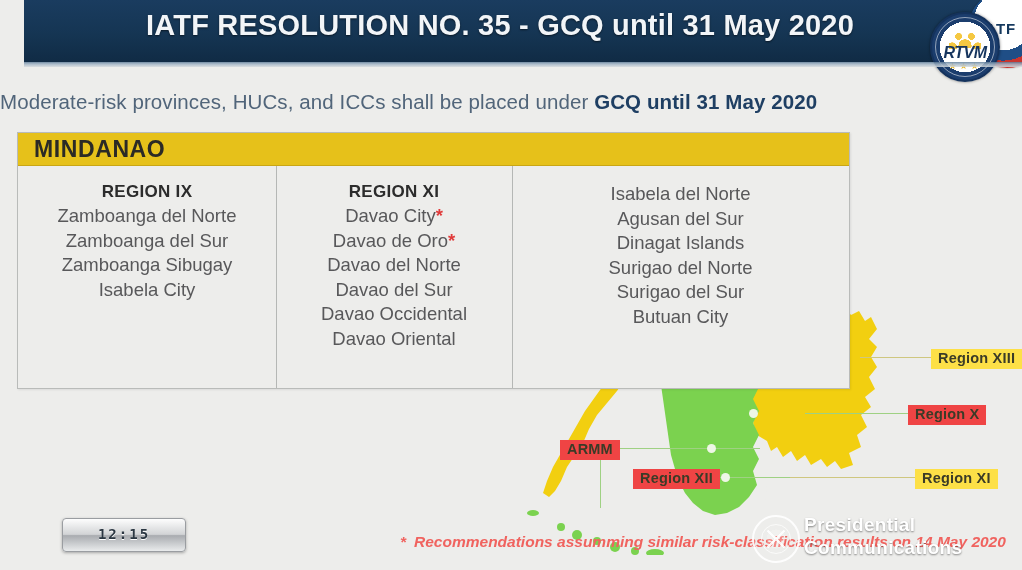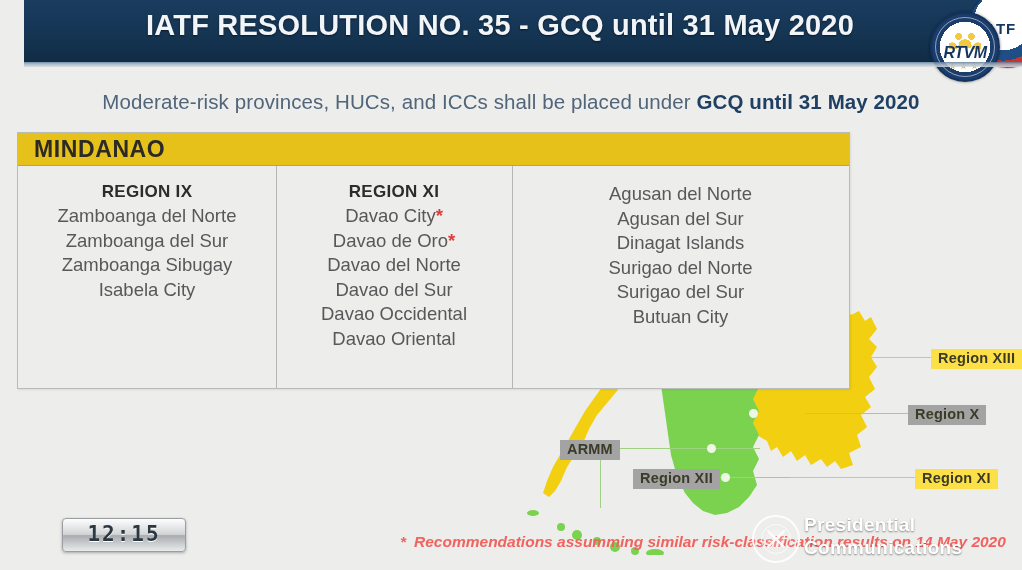--- a/index.html
+++ b/index.html
@@ -62,21 +62,21 @@
     position:absolute;left:0;top:30px;width:100%;text-align:center;
     font-size:16px;font-weight:bold;color:#16355e;letter-spacing:-.5px;
     font-style:italic;
   }
   #rtvm-logo .rtvm-stars{
     position:absolute;left:0;top:47px;width:100%;text-align:center;
     font-size:9px;color:#e8b930;letter-spacing:3px;
   }
   
   #subtitle{
-    position:absolute;left:0;top:90px;width:1022px;text-align:center;
+    position:absolute;left:0;top:90px;width:1022px;
     font-size:20.5px;color:#51657a;letter-spacing:.1px;white-space:nowrap;
   }
   #subtitle b{color:#1f3f63;font-weight:bold;}
   
   #region-table{
     position:absolute;left:17px;top:132px;width:833px;height:257px;
     background:#ededeb;border:1px solid #b9bbb9;box-sizing:border-box;
     box-shadow:1px 1px 2px rgba(0,0,0,.08);
   }
   #table-header{
@@ -107,42 +107,42 @@
   .tcol .row .ast{color:#e03b3b;font-weight:bold;}
   
   #map-wrap{position:absolute;left:505px;top:255px;width:517px;height:300px;}
   #map-svg{position:absolute;left:0;top:0;}
   .maplabel{
     position:absolute;font-size:14.5px;font-weight:bold;color:#3b3b27;
     padding:2px 7px 3px 7px;white-space:nowrap;line-height:15px;
     letter-spacing:.2px;
   }
   .maplabel.yellow{background:#fde047;}
-  .maplabel.green{background:#a3a3a3;}
+  .maplabel.green{background:#ef4444;}
   .leader{position:absolute;height:1px;}
   .leader.yellow{background:#cfc77f;}
   .leader.green{background:#9fd183;}
   .leaderv{position:absolute;width:1px;}
   .leaderv.green{background:#9fd183;}
   .dot{position:absolute;width:9px;height:9px;border-radius:50%;background:#eef6e6;}
   
   #footnote{
     position:absolute;left:400px;top:533px;width:622px;
     font-size:15.5px;font-style:italic;font-weight:bold;color:#f0635f;
     white-space:nowrap;overflow:hidden;
   }
   #footnote .mark{margin-right:8px;}
   
   #clock{
     position:absolute;left:62px;top:518px;width:122px;height:32px;border-radius:4px;
     background:linear-gradient(180deg,#fdfdfd 0%,#d2d4d6 48%,#a9acb0 52%,#e9ebec 100%);
     border:1px solid #9a9da1;box-shadow:0 1px 3px rgba(0,0,0,.3);
   }
   #clock span{
-    display:block;text-align:center;line-height:31px;font-size:21px;font-weight:bold;
+    display:block;text-align:center;line-height:31px;font-size:14px;font-weight:bold;
     color:#2b3742;letter-spacing:2px;font-family:"DejaVu Sans Mono",monospace;
     text-shadow:0 1px 0 #ffffff;
   }
   
   #watermark{position:absolute;right:10px;top:512px;width:260px;height:52px;}
   #wm-seal{
     position:absolute;left:0;top:3px;width:44px;height:44px;border-radius:50%;
     border:2px solid #ffffff;opacity:.92;
     background:radial-gradient(circle at 50% 50%, rgba(255,255,255,.25) 0 30%, transparent 31%);
   }
@@ -268,21 +268,21 @@
         <h3>REGION XI</h3>
         <div class="row"><span>Davao City</span><span class="ast">*</span></div>
         <div class="row"><span>Davao de Oro</span><span class="ast">*</span></div>
         <div class="row">Davao del Norte</div>
         <div class="row">Davao del Sur</div>
         <div class="row">Davao Occidental</div>
         <div class="row">Davao Oriental</div>
       </div>
 
       <div class="tcol c3">
-        <div class="row">Agusan del Norte</div>
+        <div class="row">Isabela del Norte</div>
         <div class="row">Agusan del Sur</div>
         <div class="row">Dinagat Islands</div>
         <div class="row">Surigao del Norte</div>
         <div class="row">Surigao del Sur</div>
         <div class="row">Butuan City</div>
       </div>
 
     </div>
   </div>
 

